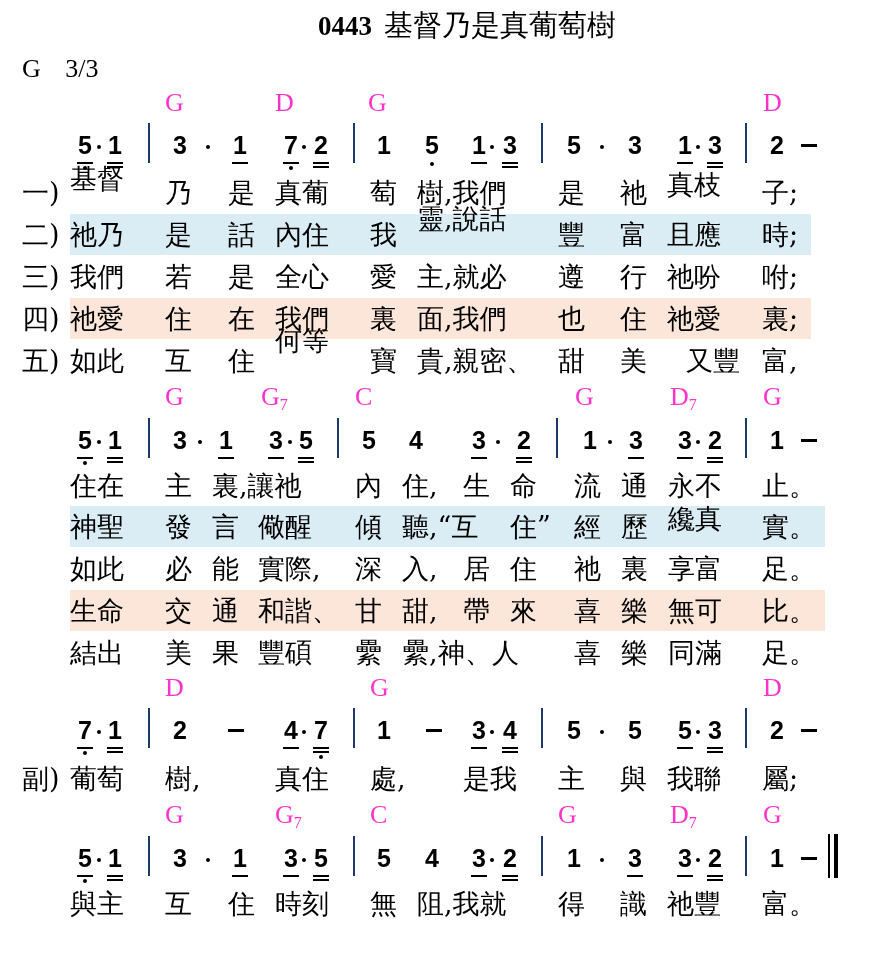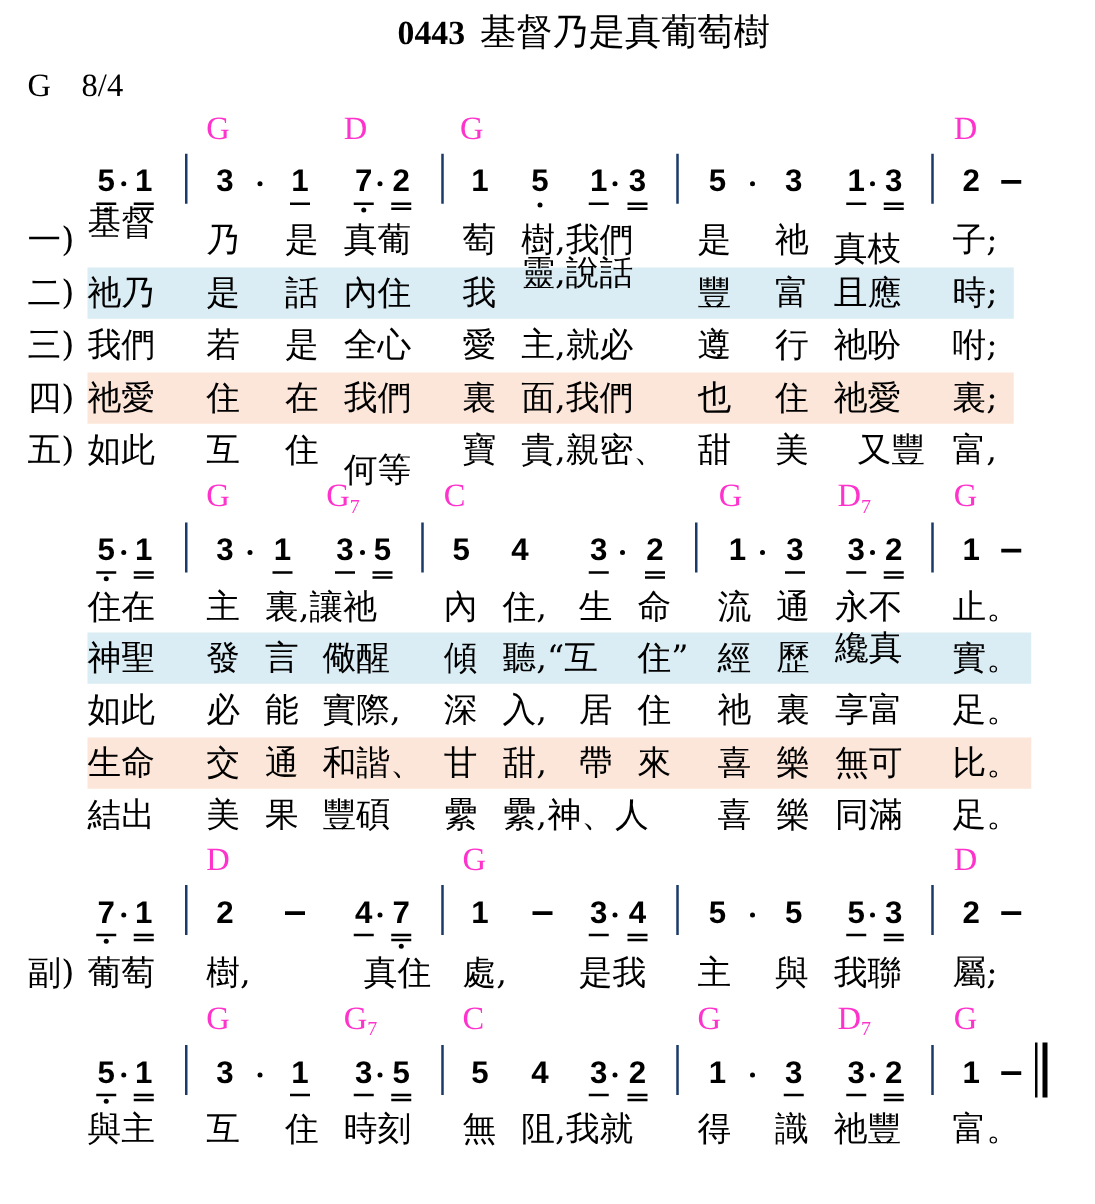--- a/index.html
+++ b/index.html
@@ -30,21 +30,21 @@
   .band.blue2 { background: #daedf4; left: 70px; width: 755px; }
   .lyric { position: absolute; font-size: 27px; white-space: pre; font-family: "DejaVu Serif", serif; line-height: 32px; }
   .vlabel { position: absolute; font-size: 27px; left: 22px; white-space: pre; line-height: 32px; }
 </style>
 </head>
 <body>
 
 <div class="title">
   <span class="num">0443</span><span>基督乃是真葡萄樹</span>
 </div>
-<div class="key">G 8/4</div>
+<div class="key">G 3/3</div>
 
 <div>
   <span class="chord" style="left:165px;top:88px">G</span>
   <span class="chord" style="left:275px;top:88px">D</span>
   <span class="chord" style="left:368px;top:88px">G</span>
   <span class="chord" style="left:763px;top:88px">D</span>
 
   <span class="note u1" style="left:77px;top:131px"><span>5</span><i class="ldot"></i></span>
   <span class="adot" style="left:97px;top:145px"></span>
   <span class="note u2" style="left:107px;top:131px">1</span>
@@ -78,21 +78,21 @@
   <div>
     <span class="vlabel" style="top:177px">一)</span>
     <span class="lyric" style="left:70px;top:163px">基督</span>
     <span class="lyric" style="left:165px;top:177px">乃</span>
     <span class="lyric" style="left:228px;top:177px">是</span>
     <span class="lyric" style="left:275px;top:177px">真葡</span>
     <span class="lyric" style="left:370px;top:177px">萄</span>
     <span class="lyric" style="left:417px;top:177px">樹,我們</span>
     <span class="lyric" style="left:558px;top:177px">是</span>
     <span class="lyric" style="left:620px;top:177px">祂</span>
-    <span class="lyric" style="left:667px;top:184px">真枝</span>
+    <span class="lyric" style="left:667px;top:169px">真枝</span>
     <span class="lyric" style="left:762px;top:177px">子;</span>
   </div>
   <div>
     <span class="vlabel" style="top:219px">二)</span>
     <span class="lyric" style="left:70px;top:219px">祂乃</span>
     <span class="lyric" style="left:165px;top:219px">是</span>
     <span class="lyric" style="left:228px;top:219px">話</span>
     <span class="lyric" style="left:275px;top:219px">內住</span>
     <span class="lyric" style="left:370px;top:219px">我</span>
     <span class="lyric" style="left:417px;top:203px">靈,說話</span>
@@ -125,21 +125,21 @@
     <span class="lyric" style="left:558px;top:303px">也</span>
     <span class="lyric" style="left:620px;top:303px">住</span>
     <span class="lyric" style="left:667px;top:303px">祂愛</span>
     <span class="lyric" style="left:762px;top:303px">裏;</span>
   </div>
   <div>
     <span class="vlabel" style="top:345px">五)</span>
     <span class="lyric" style="left:70px;top:345px">如此</span>
     <span class="lyric" style="left:165px;top:345px">互</span>
     <span class="lyric" style="left:228px;top:345px">住</span>
-    <span class="lyric" style="left:275px;top:361px">何等</span>
+    <span class="lyric" style="left:275px;top:325px">何等</span>
     <span class="lyric" style="left:370px;top:345px">寶</span>
     <span class="lyric" style="left:417px;top:345px">貴,親密、</span>
     <span class="lyric" style="left:558px;top:345px">甜</span>
     <span class="lyric" style="left:620px;top:345px">美</span>
     <span class="lyric" style="left:686px;top:345px">又豐</span>
     <span class="lyric" style="left:762px;top:345px">富,</span>
   </div>
 </div>
 
 <div>
@@ -277,21 +277,21 @@
   <span class="adot" style="left:696px;top:730px"></span>
   <span class="note u2" style="left:707px;top:716px">3</span>
   <span class="bar" style="left:745px;top:708px"></span>
   <span class="note" style="left:769px;top:716px">2</span>
   <span class="dash" style="left:801px;top:729px"></span>
 
   <div>
     <span class="vlabel" style="top:763px">副)</span>
     <span class="lyric" style="left:70px;top:763px">葡萄</span>
     <span class="lyric" style="left:165px;top:763px">樹,</span>
-    <span class="lyric" style="left:291px;top:763px">真住</span>
+    <span class="lyric" style="left:275px;top:763px">真住</span>
     <span class="lyric" style="left:370px;top:763px">處,</span>
     <span class="lyric" style="left:463px;top:763px">是我</span>
     <span class="lyric" style="left:558px;top:763px">主</span>
     <span class="lyric" style="left:620px;top:763px">與</span>
     <span class="lyric" style="left:667px;top:763px">我聯</span>
     <span class="lyric" style="left:762px;top:763px">屬;</span>
   </div>
 </div>
 
 <div>

